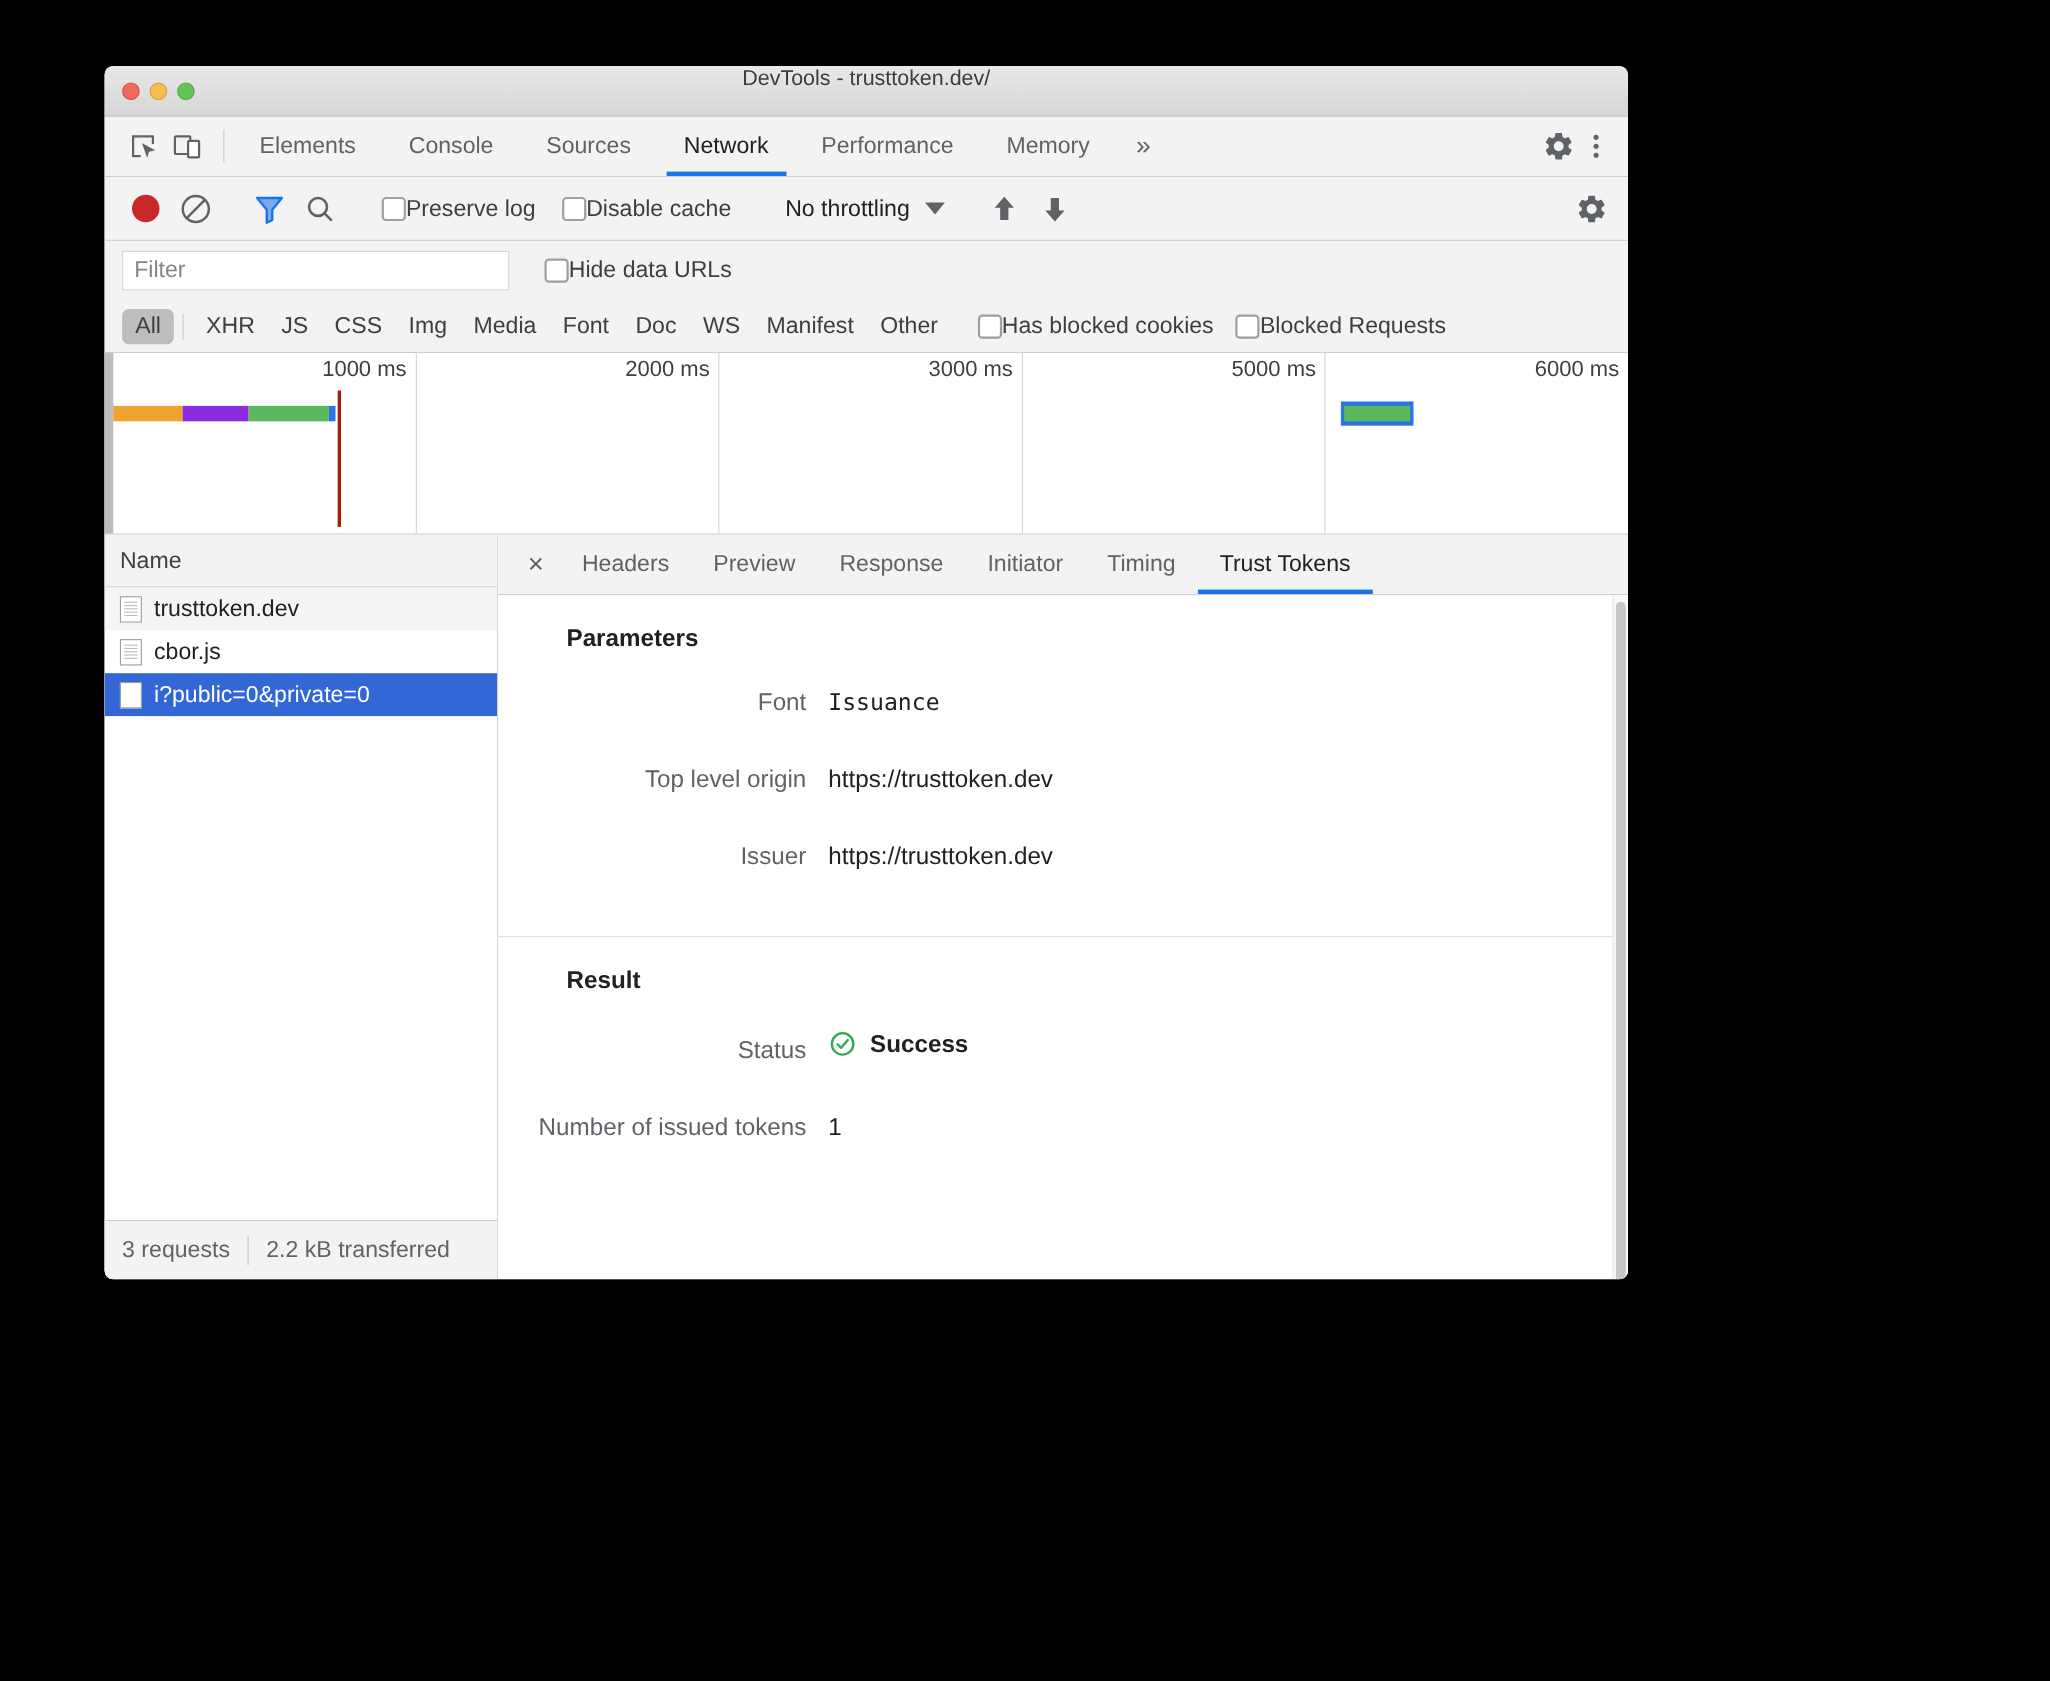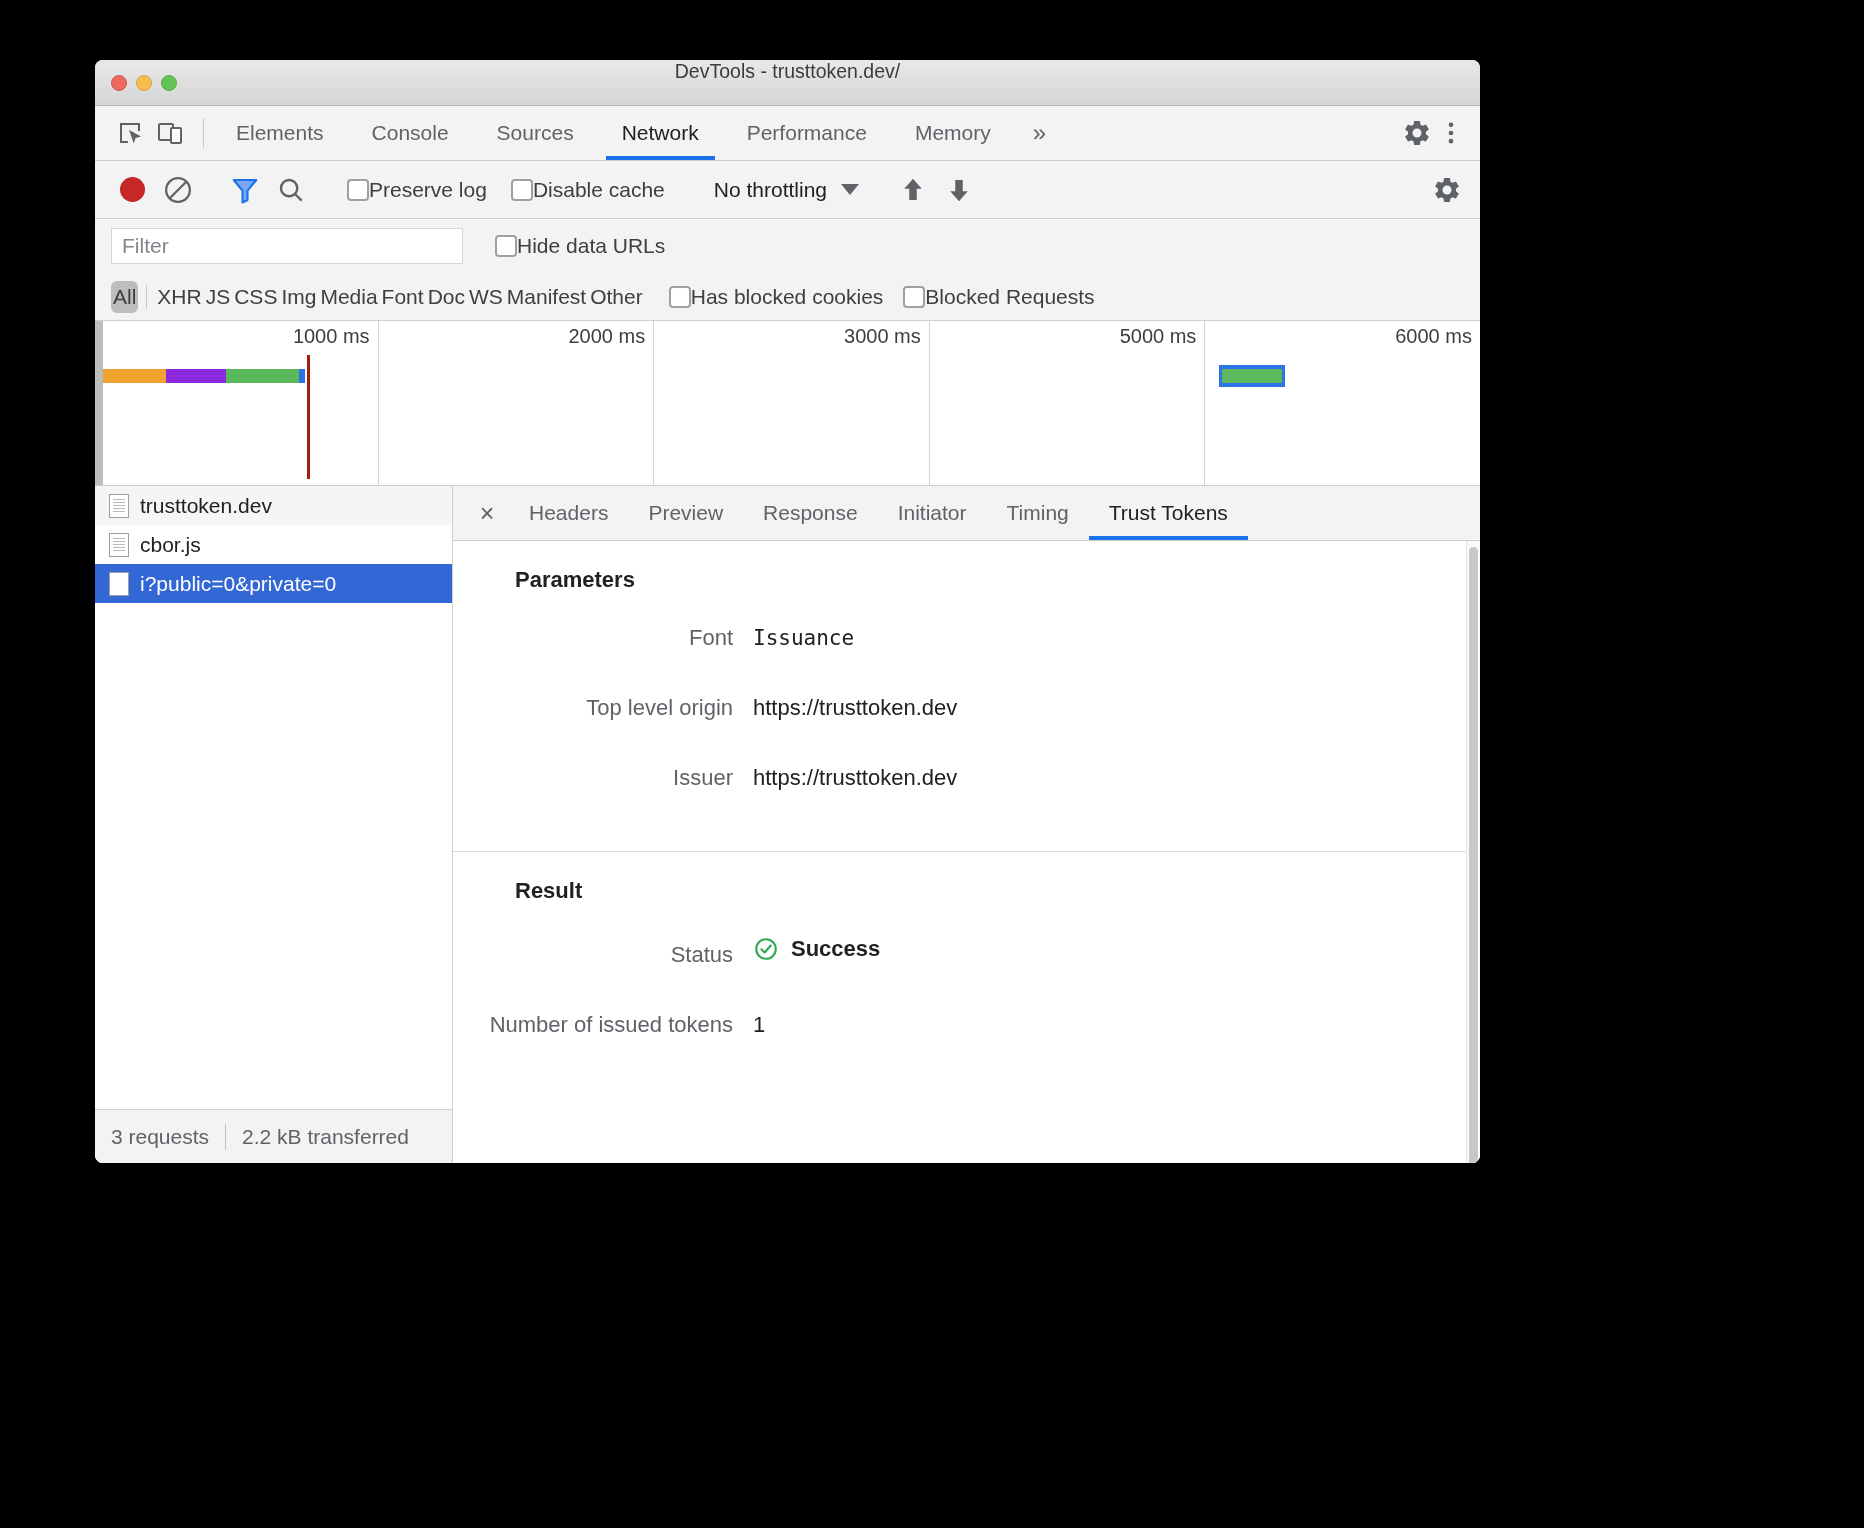--- a/index.html
+++ b/index.html
@@ -172,21 +172,21 @@
     border-bottom: 1px solid #cdcdcd;
     display: flex;
     align-items: center;
     padding: 0 16px;
     gap: 0;
     overflow: hidden;
   }
   .chip {
     font-size: 21px;
     color: #3c4043;
-    padding: 4px 2px;
+    padding: 4px 12px;
     border-radius: 6px;
     white-space: nowrap;
   }
   .chip.sel { background: #bdbdbd; color: #3c4043; }
   .chip-sep { width: 1px; height: 24px; background: #c9c9c9; margin: 0 8px; }
 
   
   .overview {
     flex: 0 0 165px;
     height: 165px;
@@ -573,20 +573,23 @@
         <div class="ov-bluebar" style="left:14px; width:66px;">
               <i></i>
             </div>
       </div>
     </div>
   </div>
 
   <div class="split">
 
     <div class="reqpanel">
+      <div class="req-header">
+        <span>Name</span>
+      </div>
       <div class="req-list">
         <div class="req-row alt">
           <span class="doc-ico lines"></span>
           <span>trusttoken.dev</span>
         </div>
         <div class="req-row">
           <span class="doc-ico lines"></span>
           <span>cbor.js</span>
         </div>
         <div class="req-row sel">

